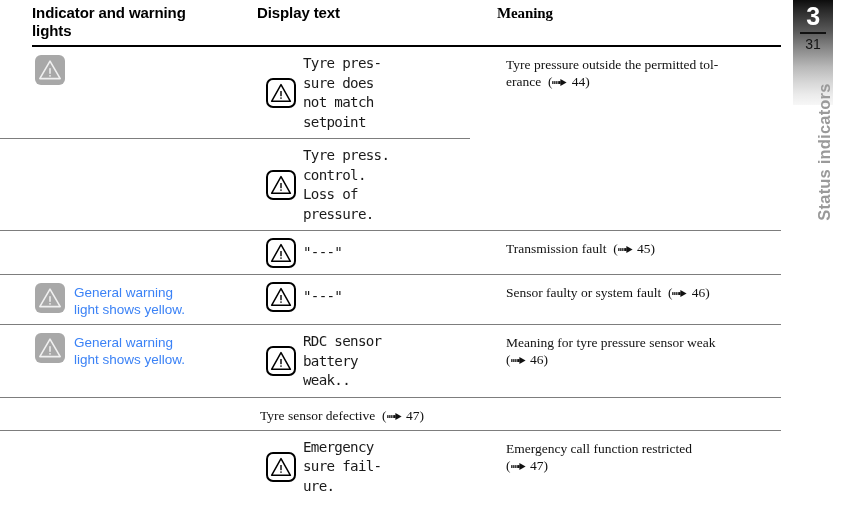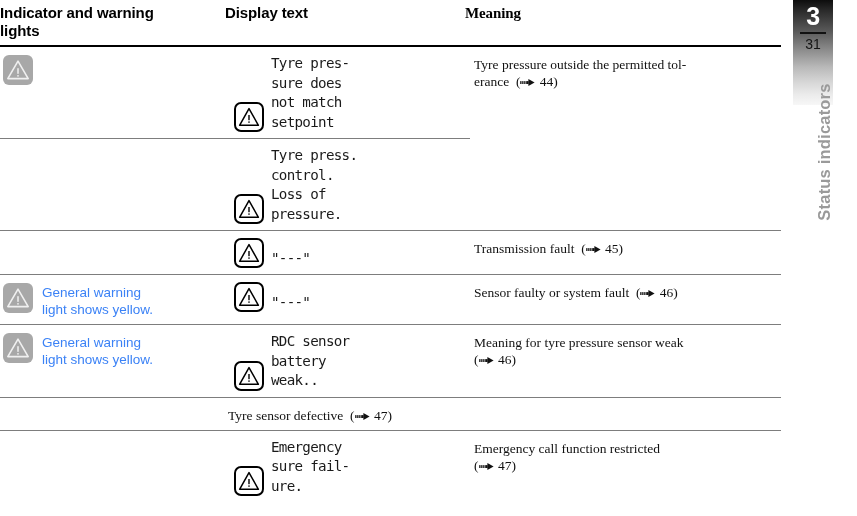--- a/index.html
+++ b/index.html
@@ -91,20 +91,21 @@
   .table {
     position: absolute;
     left: 0;
     top: 0;
     width: 781px;
   }
   .row {
     position: relative;
     display: flex;
     align-items: flex-start;
+    margin-left: 32px;
   }
   .col-a { width: 225px; flex: 0 0 225px; }
   .col-b { width: 240px; flex: 0 0 240px; }
   .col-c { width: 316px; flex: 0 0 316px; font-family: Liberation Serif, serif; }
 
   
   .hdr {
     padding-top: 4px;
     padding-bottom: 5px;
     border-bottom: 2px solid #000000;
@@ -140,21 +141,21 @@
   }
   .indicator-text {
     font-size: 13.5px;
     line-height: 17px;
     color: #3b82f6;
     padding-left: 9px;
     padding-top: 1px;
   }
   .cell-display {
     display: flex;
-    align-items: flex-end;
+    align-items: center;
     padding-top: 7px;
     padding-bottom: 6px;
     padding-left: 6px;
   }
   .display-text {
     font-family: "DejaVu Sans Mono", "Liberation Mono", monospace;
     font-size: 14.2px;
     line-height: 19.5px;
     letter-spacing: -0.7px;
     color: #1a1a1a;

